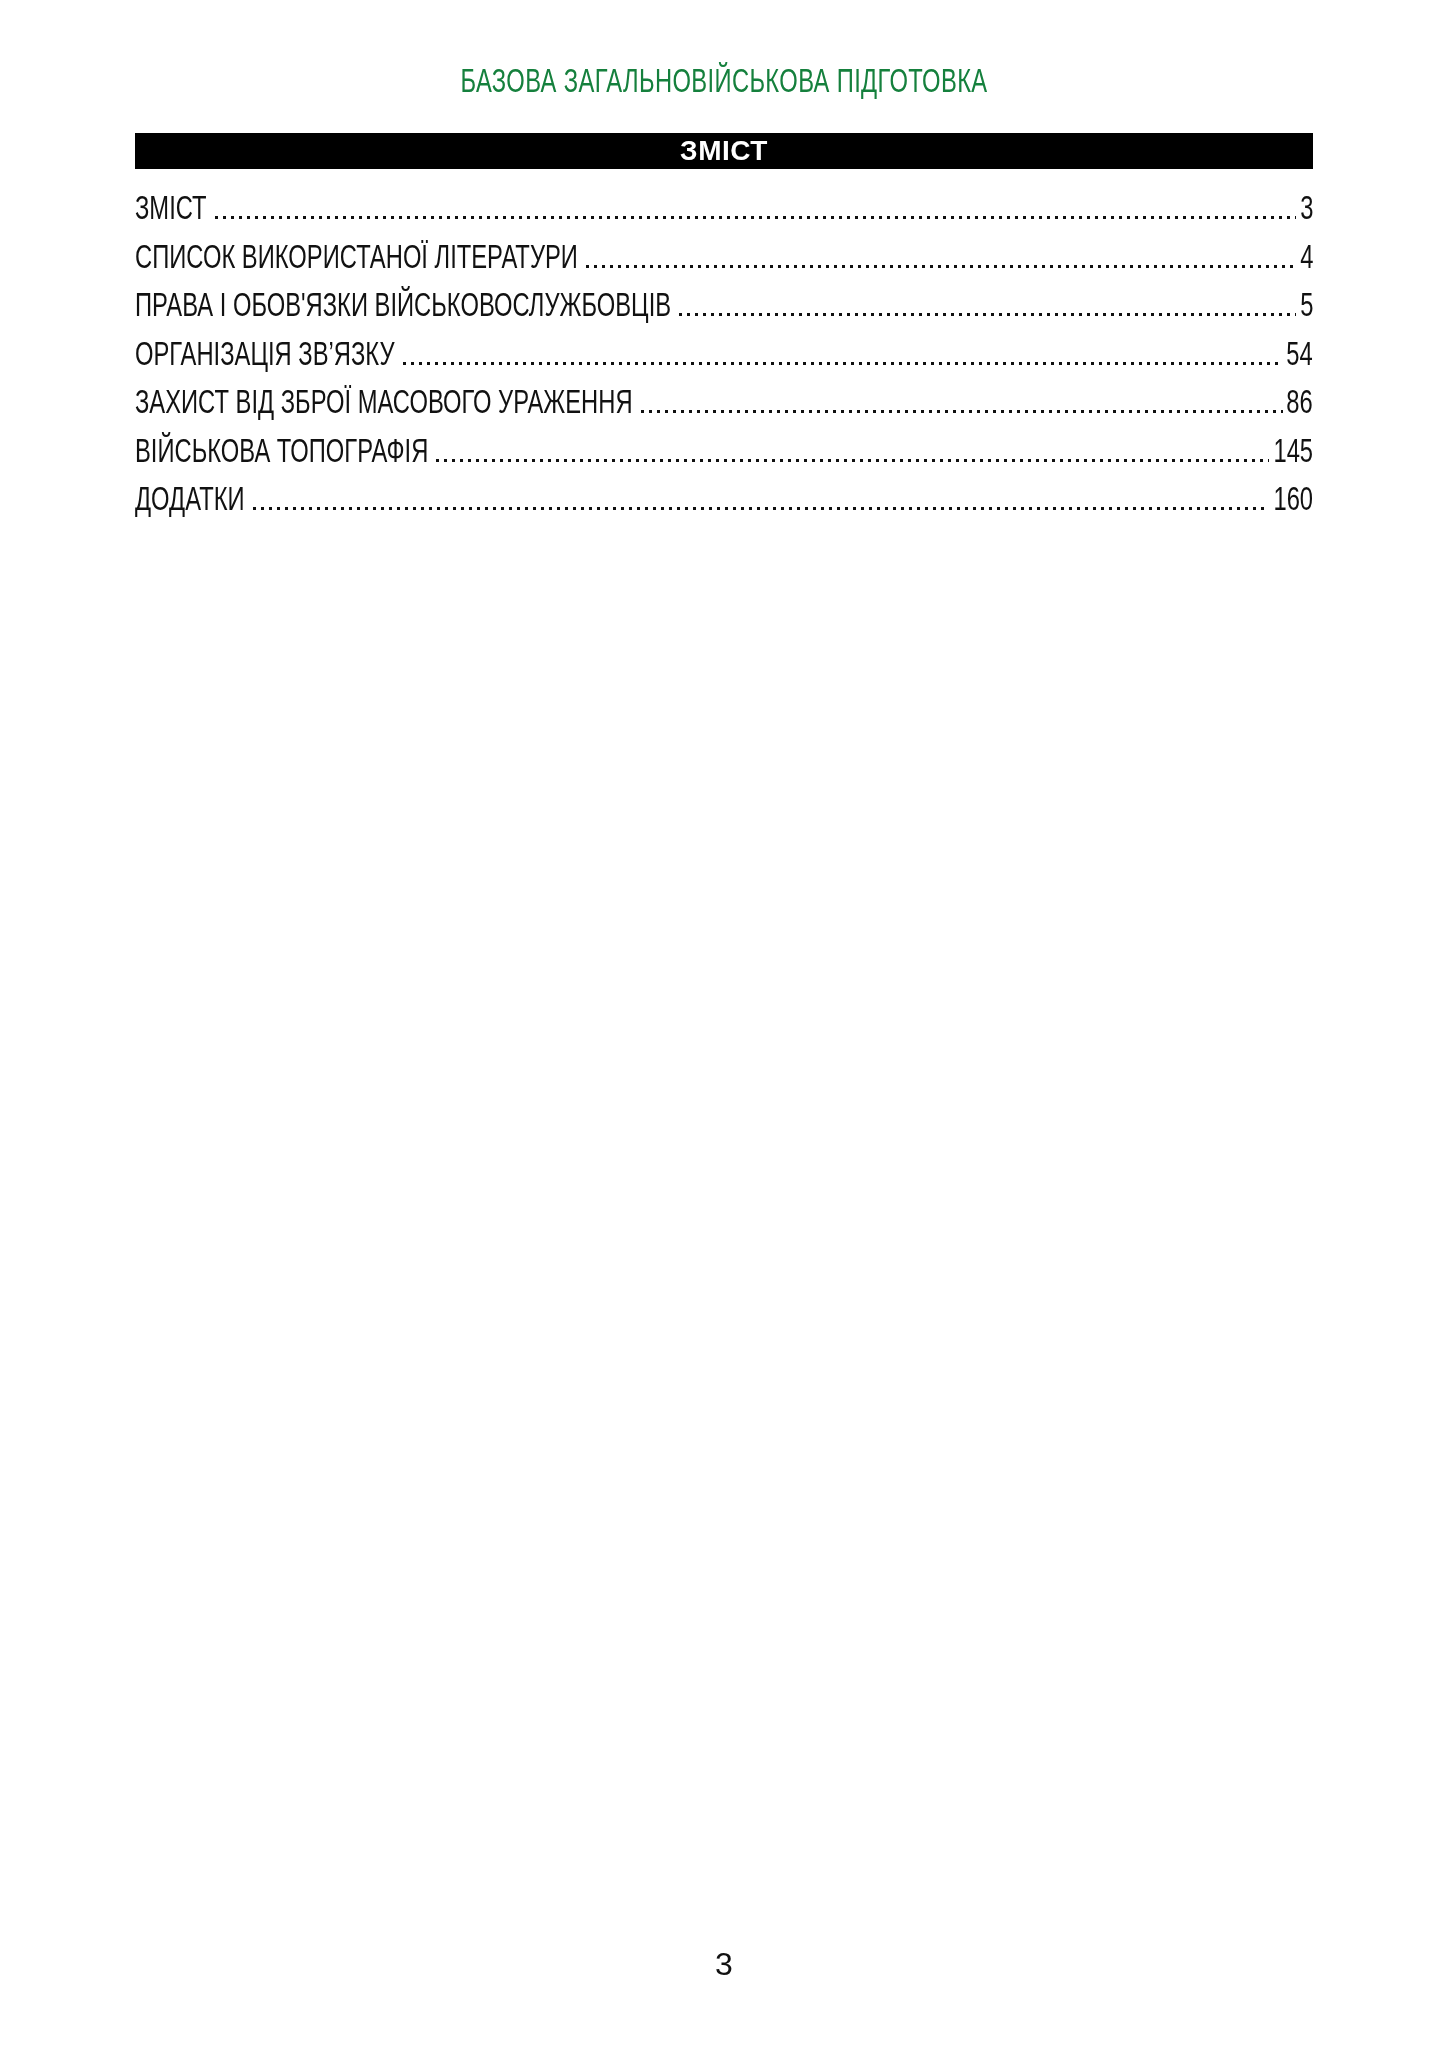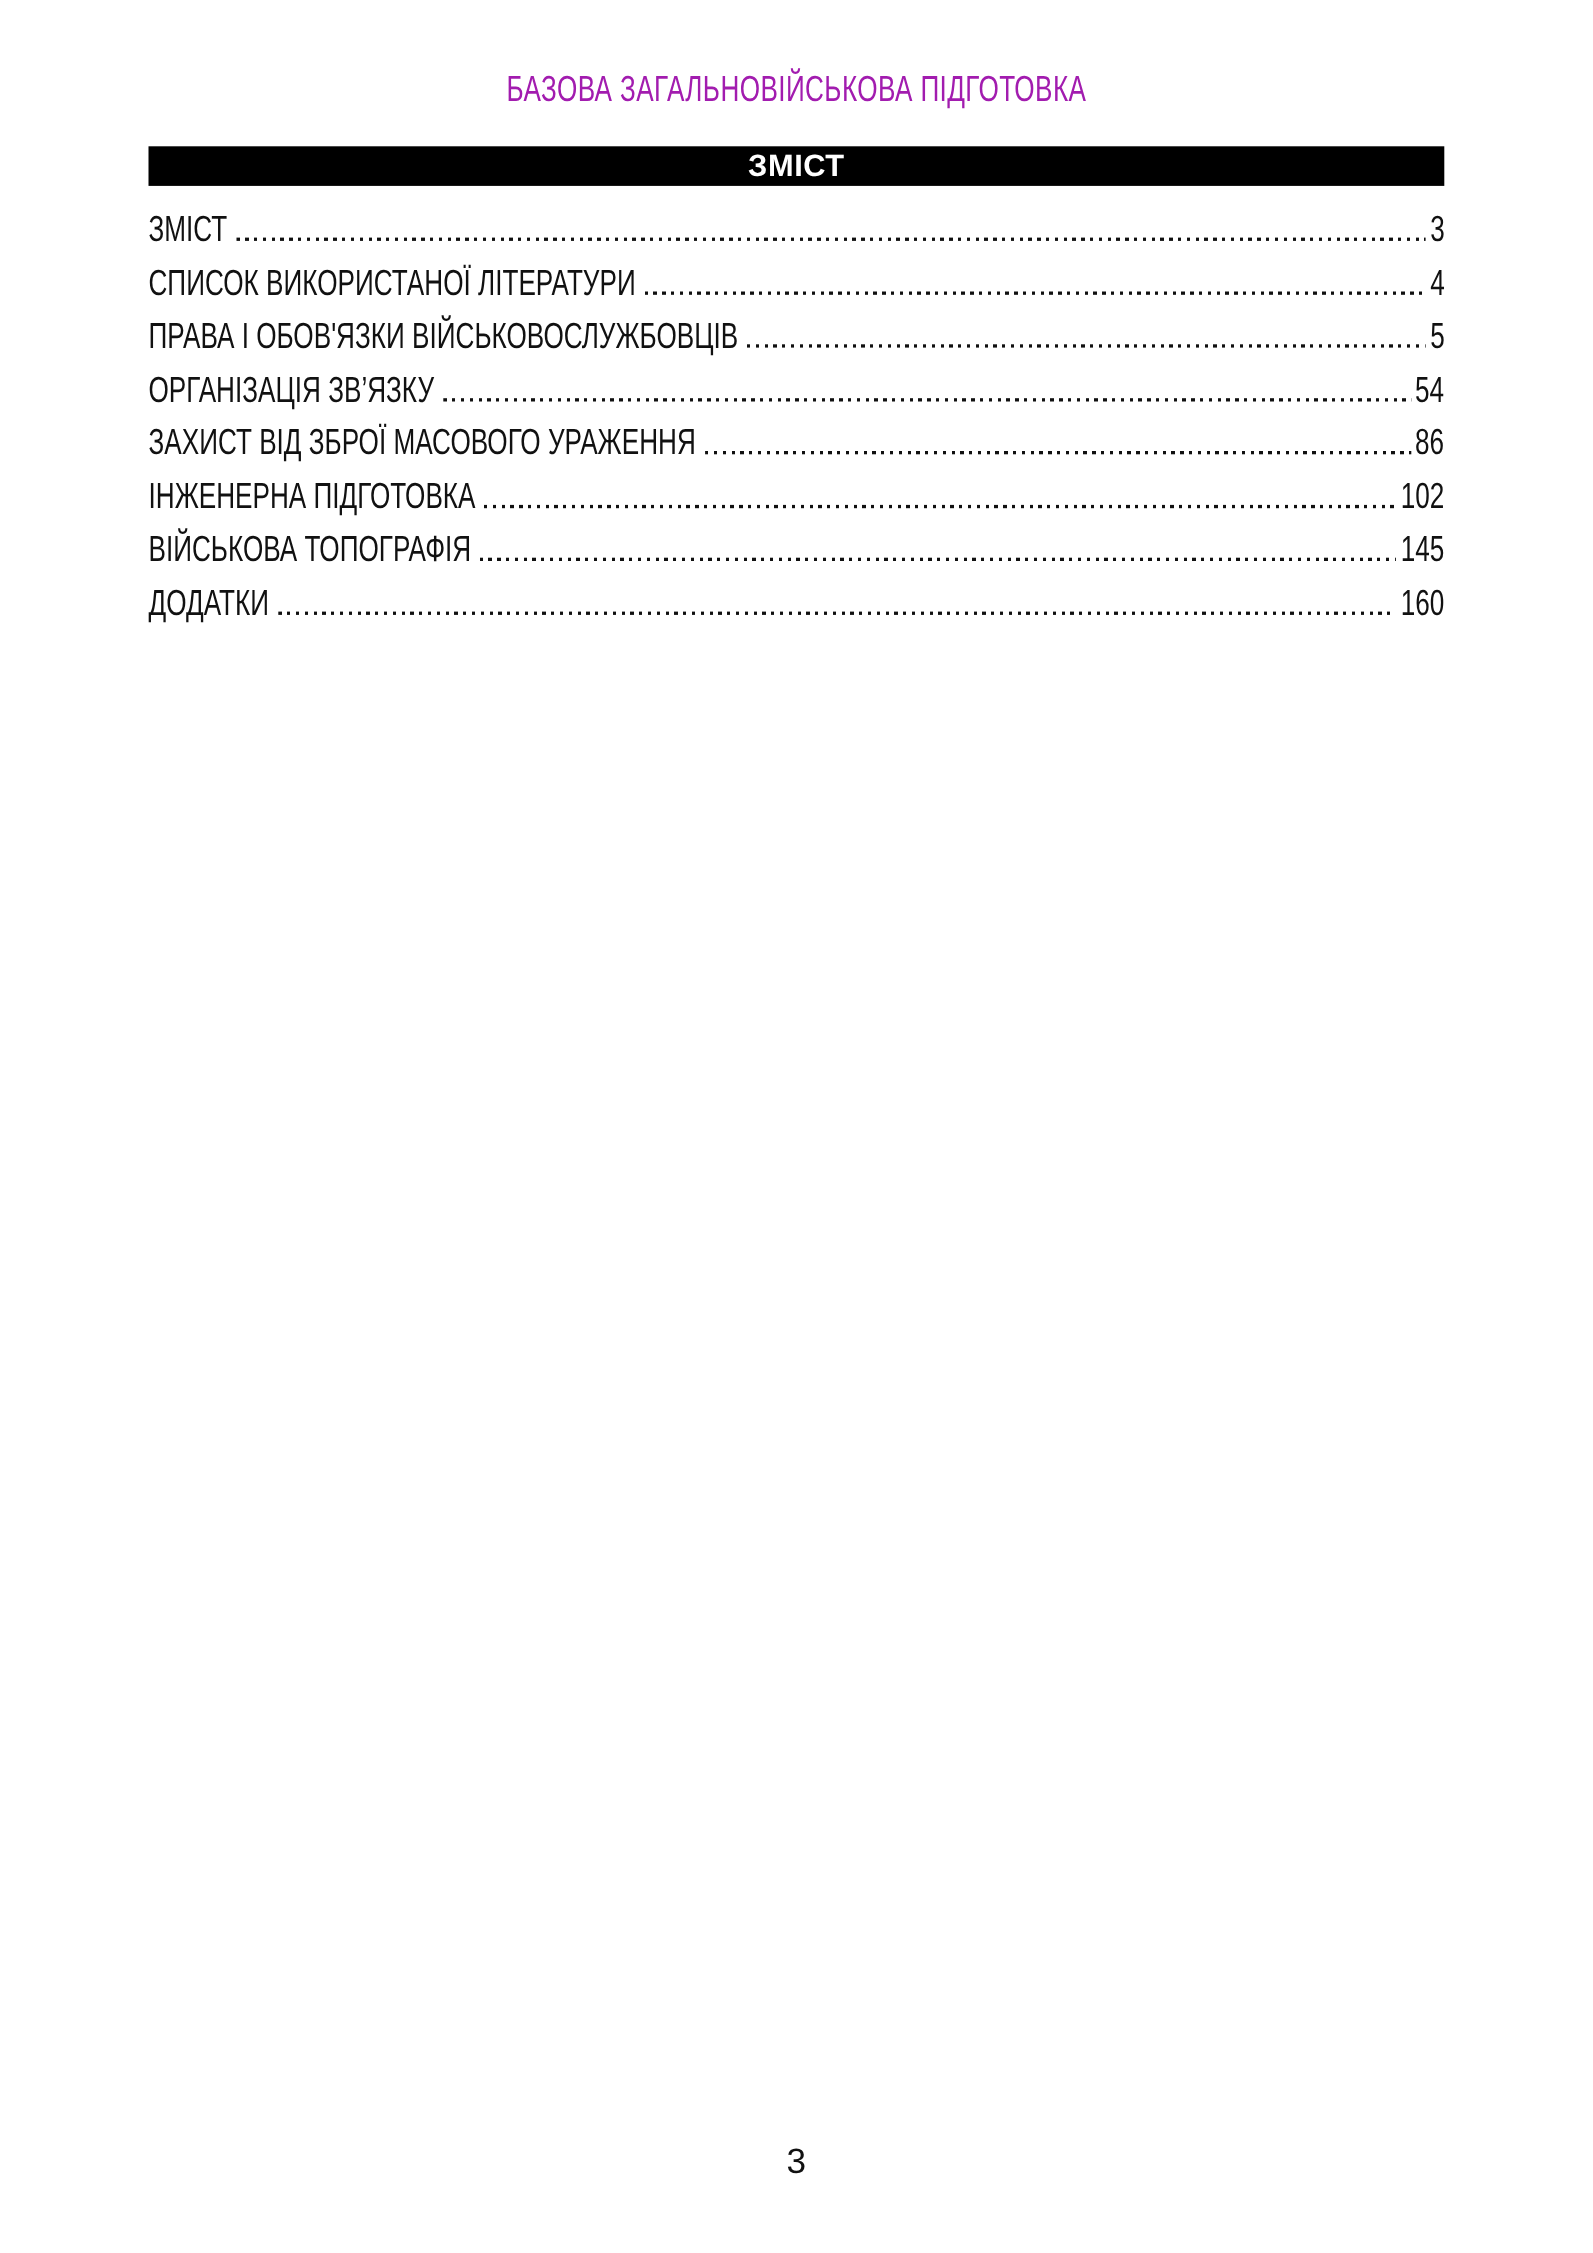--- a/index.html
+++ b/index.html
@@ -17,21 +17,21 @@
   .cond-c { transform-origin: center center; }
   .cond-l { transform-origin: left center; }
   .cond-r { transform-origin: right center; }
 
   .running-header {
     position: absolute;
     top: 64px; left: 0; width: 100%;
     text-align: center;
     font-size: 33px;
     line-height: 33px;
-    color: #a21caf;
+    color: #15803d;
     letter-spacing: 0.5px;
   }
   .title-bar {
     position: absolute;
     top: 133px; left: 135px;
     width: 1178px; height: 36px;
     background: #000000;
     color: #ffffff;
     display: flex;
     align-items: center;
@@ -111,25 +111,20 @@
       <span class="toc-title cond cond-l" style="margin-right: -100.8px;">ОРГАНІЗАЦІЯ ЗВ’ЯЗКУ</span>
       <span class="toc-leader"></span>
       <span class="toc-page cond cond-r" style="margin-left: -10.36px;">54</span>
     </div>
       <div class="toc-row">
       <span class="toc-title cond cond-l" style="margin-right: -193.48px;">ЗАХИСТ ВІД ЗБРОЇ МАСОВОГО УРАЖЕННЯ</span>
       <span class="toc-leader"></span>
       <span class="toc-page cond cond-r" style="margin-left: -10.36px;">86</span>
     </div>
       <div class="toc-row">
-      <span class="toc-title cond cond-l" style="margin-right: -115.64px;">ІНЖЕНЕРНА ПІДГОТОВКА</span>
-      <span class="toc-leader"></span>
-      <span class="toc-page cond cond-r" style="margin-left: -15.4px;">102</span>
-    </div>
-      <div class="toc-row">
       <span class="toc-title cond cond-l" style="margin-right: -113.96px;">ВІЙСЬКОВА ТОПОГРАФІЯ</span>
       <span class="toc-leader"></span>
       <span class="toc-page cond cond-r" style="margin-left: -15.4px;">145</span>
     </div>
       <div class="toc-row">
       <span class="toc-title cond cond-l" style="margin-right: -42.56px;">ДОДАТКИ</span>
       <span class="toc-leader"></span>
       <span class="toc-page cond cond-r" style="margin-left: -15.4px;">160</span>
     </div>
     </div>

